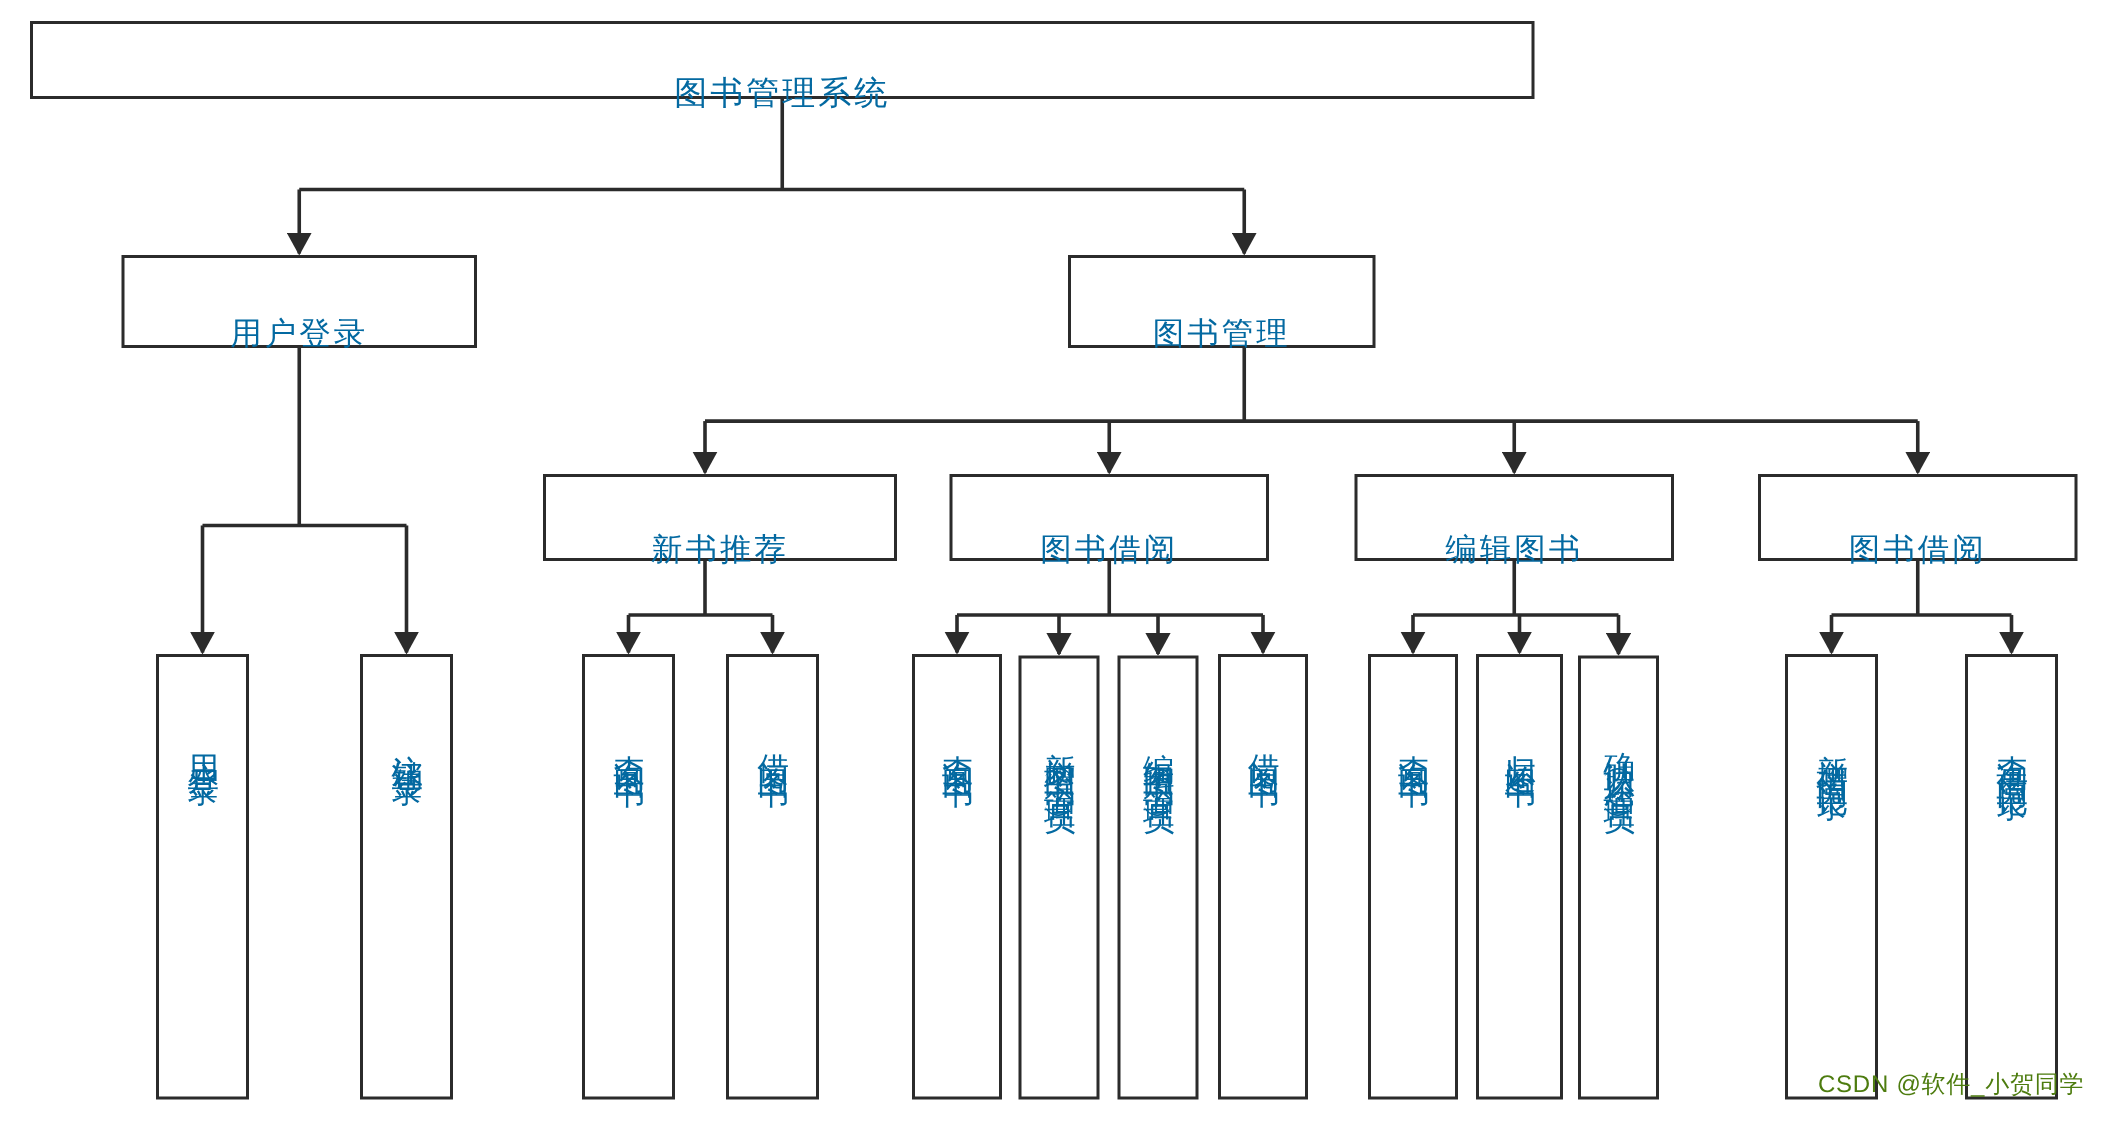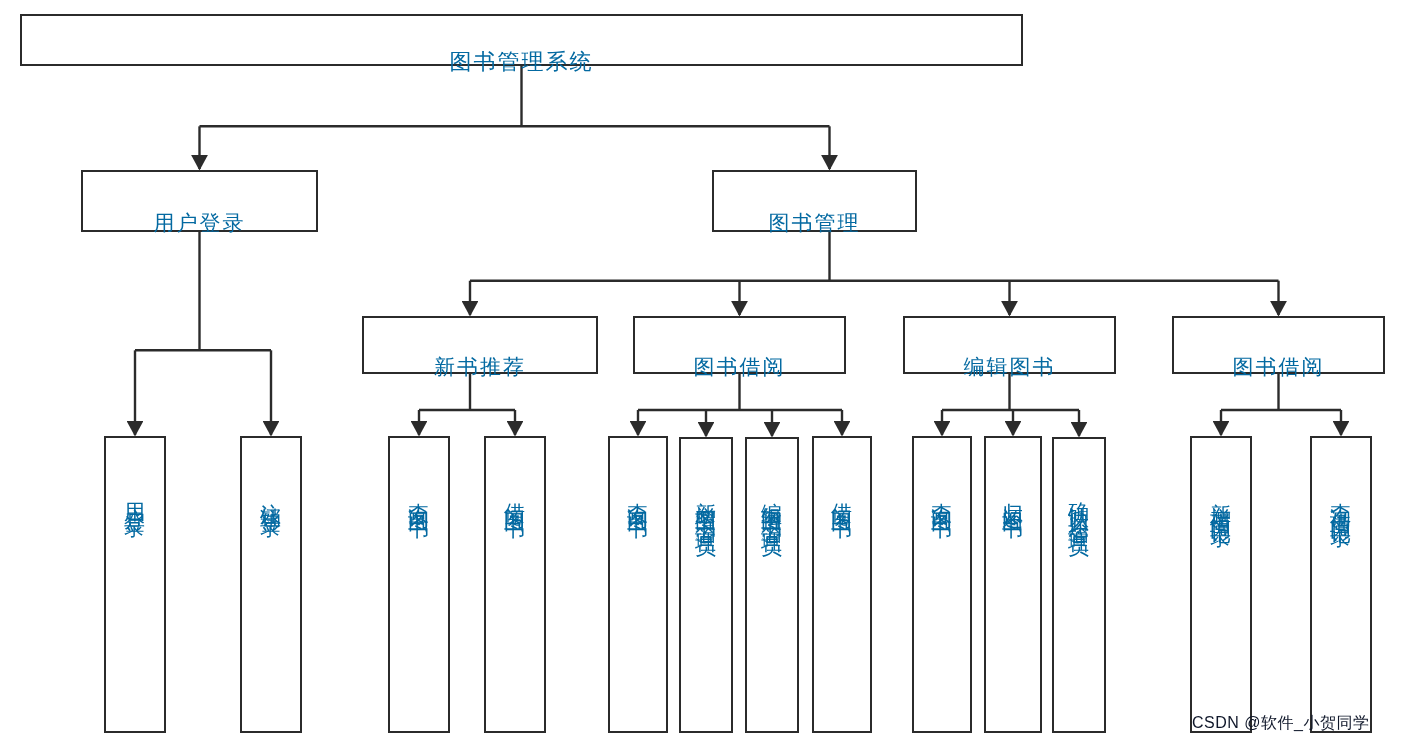--- a/index.html
+++ b/index.html
@@ -66,25 +66,26 @@
     line-height: 1;
     letter-spacing: 5px;
     white-space: nowrap;
   }
   .node.vert.tall-text {
     padding-top: 2px;
   }
   .watermark {
     position: absolute;
     font-size: 16px;
-    color: #0f172a;
+    color: #4d7c0f;
     letter-spacing: 0.5px;
     white-space: nowrap;
     z-index: 5;
     font-family: "Liberation Sans", "DejaVu Sans", sans-serif;
+    padding-left: 20px;
   }
 </style>
 </head>
 <body>
 
 <div id="canvas">
 
   <svg id="edges" viewBox="0 0 1405 747" xmlns="http://www.w3.org/2000/svg">
     <defs>
       <marker id="arrow" viewBox="0 0 12 12" refX="10" refY="6" markerWidth="7" markerHeight="7" orient="auto-start-reverse">

